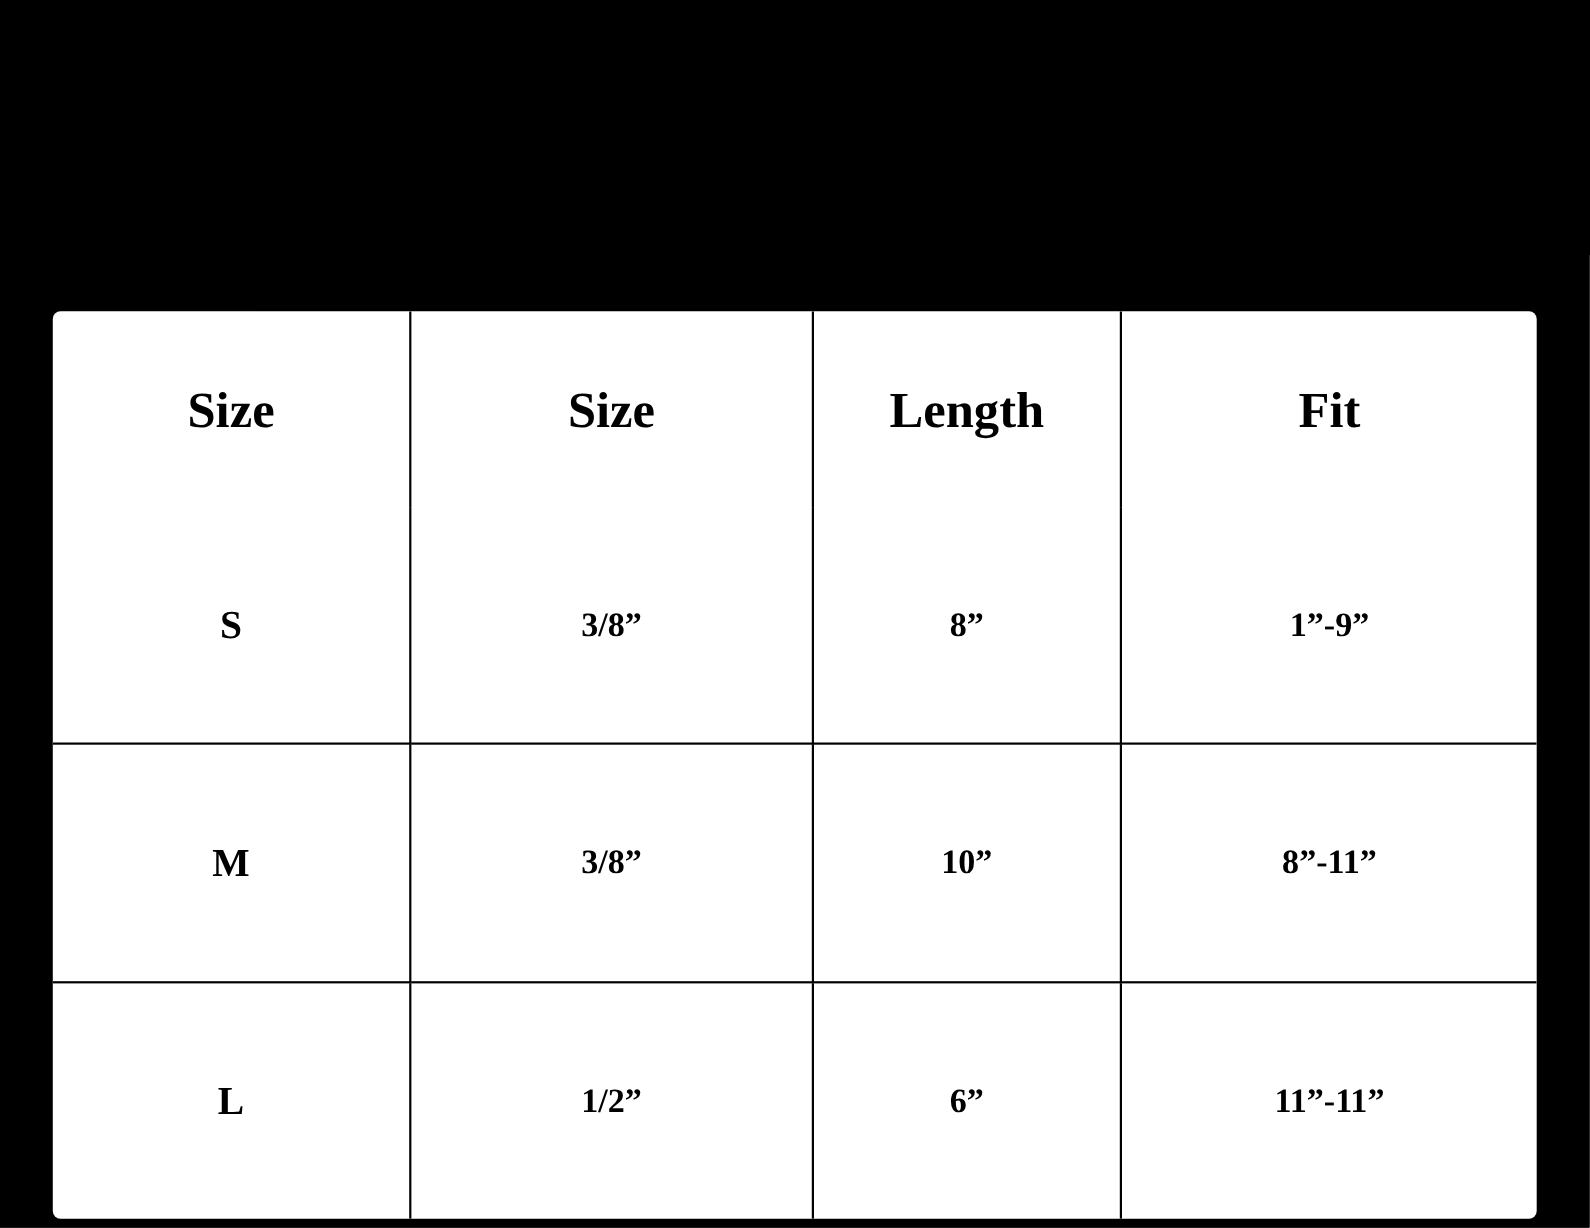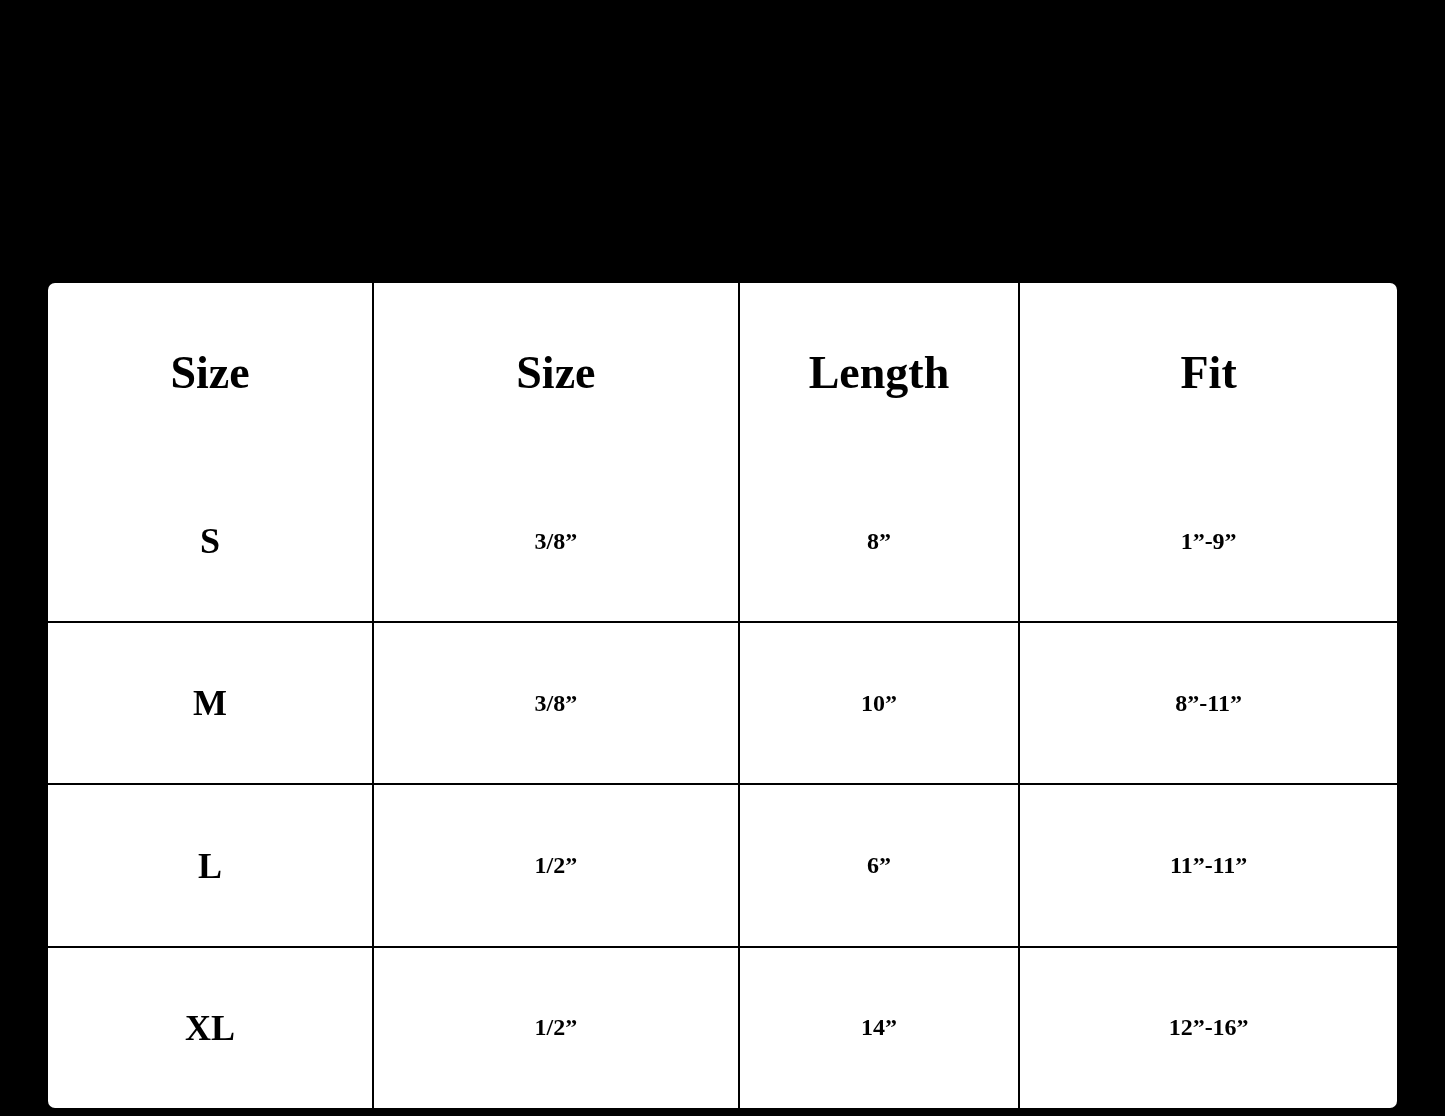--- a/index.html
+++ b/index.html
@@ -50,21 +50,21 @@
   table.size-table tr > *:last-child { border-right: none; }
   table.size-table tr:first-child > * { border-top: none; }
   table.size-table tr:last-child > * { border-bottom: none; }
 
   table.size-table thead th {
     font-size: 46px;
     height: 178px;
     font-family: "Liberation Serif", serif;
   }
   table.size-table tbody td {
-    font-size: 24px;
+    font-size: 31px;
     height: 128px;
     font-family: "Liberation Serif", serif;
   }
   table.size-table tbody td.col-size {
     font-size: 36px;
   }
   col.c1 { width: 24.1%; }
   col.c2 { width: 27.1%; }
   col.c3 { width: 20.8%; }
   col.c4 { width: 28.0%; }
@@ -101,22 +101,16 @@
           <td>3/8”</td>
           <td>10”</td>
           <td>8”-11”</td>
         </tr>
         <tr>
           <td class="col-size">L</td>
           <td>1/2”</td>
           <td>6”</td>
           <td>11”-11”</td>
         </tr>
-        <tr>
-          <td class="col-size">XL</td>
-          <td>1/2”</td>
-          <td>14”</td>
-          <td>12”-16”</td>
-        </tr>
       </tbody>
     </table>
   </div>
 </div>
 
 </body></html>

